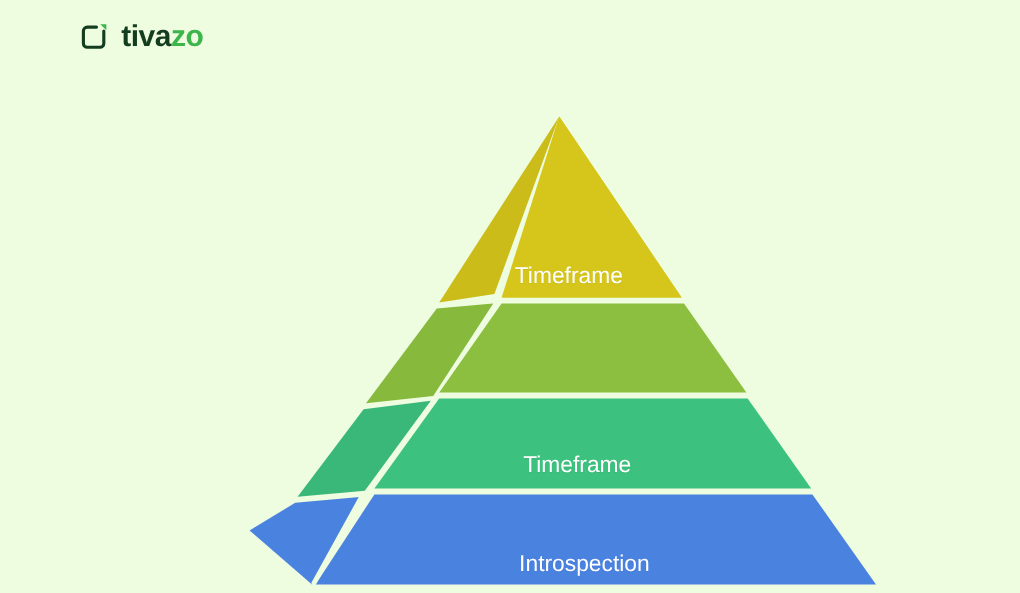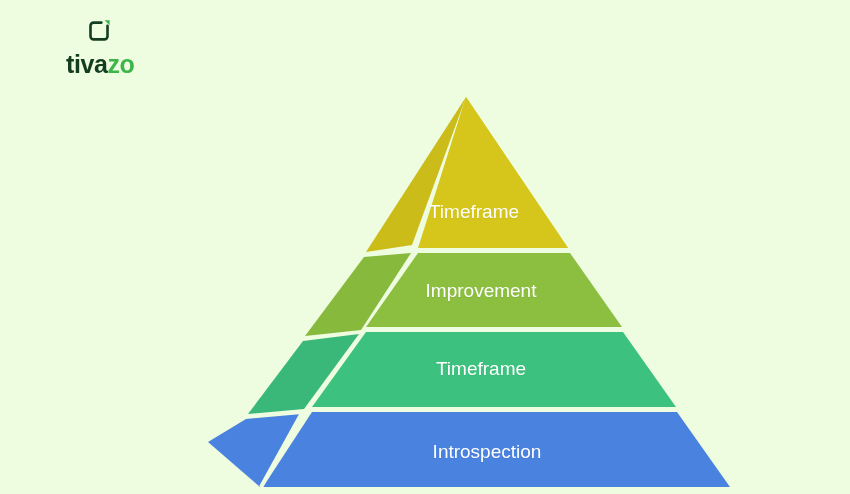--- a/index.html
+++ b/index.html
@@ -21,21 +21,20 @@
   }
 
   
   #logo {
     position: absolute;
     left: 66px;
     top: 17px;
     display: flex;
     align-items: center;
     gap: 9px;
-    flex-direction: column;
   }
   #logo-mark {
     width: 26px;
     height: 26px;
     display: block;
   }
   #logo-text {
     font-size: 25px;
     font-weight: 700;
     letter-spacing: -0.4px;
@@ -74,20 +73,21 @@
     height: 494px;
   }
   .level-label {
     position: absolute;
     color: #ffffff;
     font-size: 19px;
     font-weight: 400;
     white-space: nowrap;
     transform: translate(-50%, -50%);
     text-shadow: 0 1px 1px rgba(0,0,0,0.06);
+    margin-top: 19px;
   }
 </style>
 </head>
 <body>
 
 <div id="stage">
 
   <div id="logo">
     <span>
       <svg id="logo-mark" viewBox="0 0 26 26" xmlns="http://www.w3.org/2000/svg">
@@ -116,18 +116,17 @@
       <polygon points="366,332 623,332 676,407 312,407" fill="#3cc27e"></polygon>
 
       <polygon points="302,414 260,487 208,442 246,419" fill="#4a82e0"></polygon>
 
       <polygon points="312,412 677,412 730,487 263,487" fill="#4a82e0"></polygon>
 
       <line x1="303" y1="411" x2="261" y2="487" stroke="#eefce0" stroke-width="4"></line>
     </svg>
 
     <div class="level-label" style="left:474px; top:212px;">Timeframe</div>
-    <div class="level-label" style="left:481px; top:291px;">Improvement</div>
     <div class="level-label" style="left:481px; top:369px;">Timeframe</div>
     <div class="level-label" style="left:487px; top:452px;">Introspection</div>
   </div>
 
 </div>
 
 </body></html>

